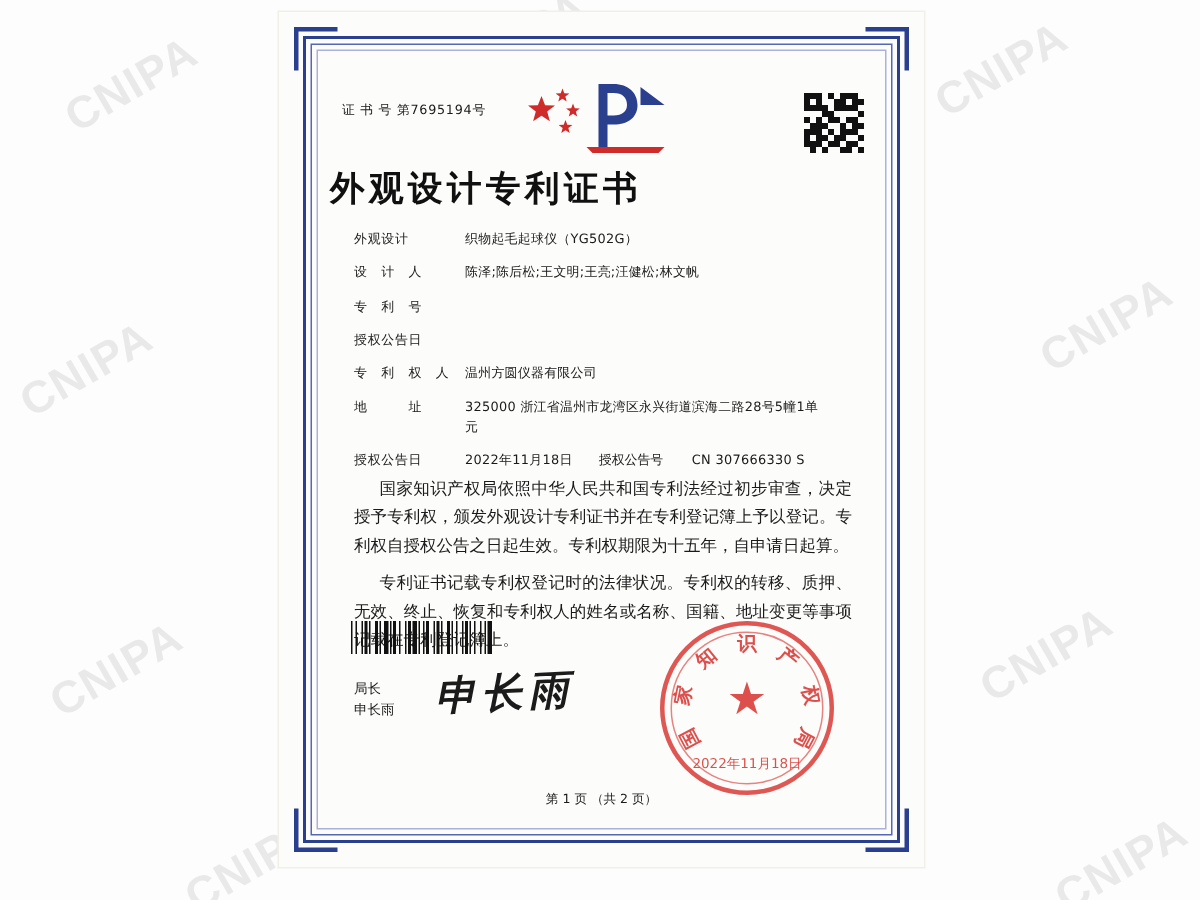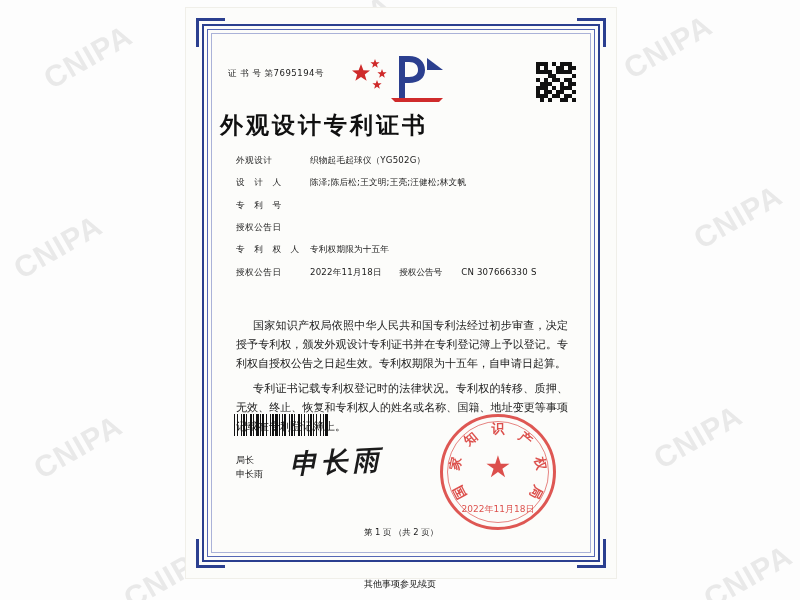--- a/index.html
+++ b/index.html
@@ -443,21 +443,25 @@
           <div class="val">陈泽;陈后松;王文明;王亮;汪健松;林文帆</div>
         </div>
         <div class="row">
           <div class="lbl">专　利　号</div>
         </div>
         <div class="row">
           <div class="lbl">授权公告日</div>
         </div>
         <div class="row">
           <div class="lbl">专　利　权　人</div>
-          <div class="val">专利权期限为十五年</div>
+          <div class="val">温州方圆仪器有限公司</div>
+        </div>
+        <div class="row">
+          <div class="lbl">地　　　址</div>
+          <div class="val">325000 浙江省温州市龙湾区永兴街道滨海二路28号5幢1单元</div>
         </div>
         <div class="row two-col">
           <div class="lbl">授权公告日</div>
           <div class="val2wrap">
             <div class="val">2022年11月18日</div>
             <div class="lbl2">授权公告号</div>
             <div class="val">CN 307666330 S</div>
           </div>
         </div>
       </div>
@@ -549,14 +553,13 @@
             <span class="arc-char" style="transform: translate(-50%, -50%) rotate(78.6667deg) translate(0px, -43px) rotate(0deg);">权</span>
             <span class="arc-char" style="transform: translate(-50%, -50%) rotate(118deg) translate(0px, -43px) rotate(0deg);">局</span>
           </div>
         <div class="sealdate">2022年11月18日</div>
       </div>
 
       <div id="pagenum">第 1 页 （共 2 页）</div>
     </div>
   </div>
 
-  <div id="footnote">其他事项参见续页</div>
 </div>
 
 </body></html>

